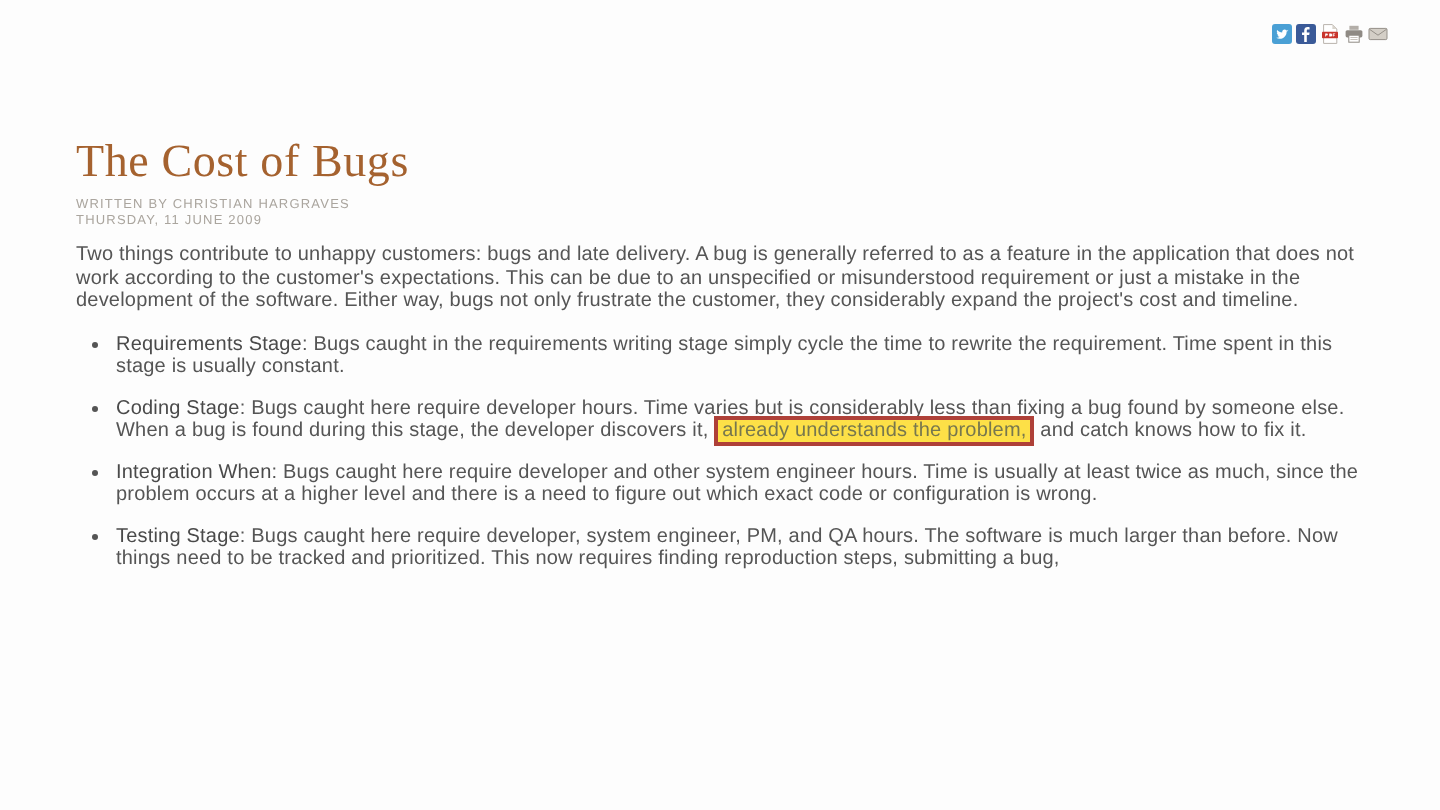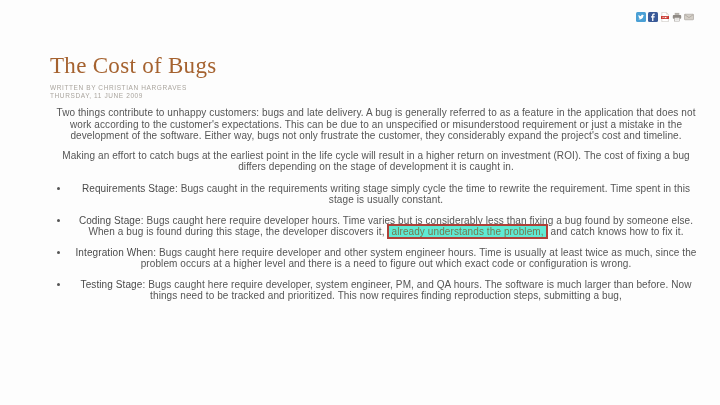--- a/index.html
+++ b/index.html
@@ -5,23 +5,22 @@
   html,body{margin:0;padding:0;}
   body{
     width:720px;height:405px;
     background:#fdfdfd;
     font-family:"Liberation Sans",sans-serif;
     overflow:hidden;
     position:relative;
   }
   .article{
     position:absolute;
-    left:38px;top:53px;
+    left:38px;top:68px;
     width:652px;
-    margin-left:12px;
   }
   .page-title{
     font-family:"Liberation Serif","DejaVu Serif",serif;
     font-size:23px;
     line-height:26px;
     font-weight:400;
     color:#a5622f;
     margin:0 0 5px 0;
     letter-spacing:.3px;
   }
@@ -45,34 +44,33 @@
     color:#aaa59e;
     text-transform:uppercase;
     margin:0;
   }
   .meta.date{margin-bottom:7px;}
   .body-copy{
     font-size:10px;
     line-height:11.5px;
     color:#555;
     letter-spacing:.1px;
-    text-align:center;
   }
   .body-copy p{margin:0 0 8px 0;}
   ul.stage-list{
     margin:10px 0 0 0;
     padding:0 0 0 20px;
   }
   ul.stage-list li{
     margin:0 0 9px 0;
   }
   .b-label{font-weight:normal;color:#4a4a4a;}
   .hl{
     display:inline-block;
-    background:#5eead4;
+    background:#fde047;
     border:2px solid #ae4038;
     color:#77774e;
     padding:0 2px;
     margin:-2px 0;
     line-height:11px;
   }
 </style>
 </head>
 <body>
 
@@ -114,21 +112,20 @@
   </span>
 </div>
 
 <div class="article">
   <h1 class="page-title">The Cost of Bugs</h1>
   <p class="meta">Written by Christian Hargraves</p>
   <p class="meta date">Thursday, 11 June 2009</p>
 
   <div class="body-copy">
     <p>Two things contribute to unhappy customers: bugs and late delivery. A bug is generally referred to as a feature in the application that does not work according to the customer's expectations. This can be due to an unspecified or misunderstood requirement or just a mistake in the development of the software. Either way, bugs not only frustrate the customer, they considerably expand the project's cost and timeline.</p>
-    <p>Making an effort to catch bugs at the earliest point in the life cycle will result in a higher return on investment (ROI). The cost of fixing a bug differs depending on the stage of development it is caught in.</p>
 
     <ul class="stage-list">
       <li><span class="b-label">Requirements Stage</span><span>: Bugs caught in the requirements writing stage simply cycle the time to rewrite the requirement. Time spent in this stage is usually constant.</span></li>
       <li><span class="b-label">Coding Stage</span><span>: Bugs caught here require developer hours. Time varies but is considerably less than fixing a bug found by someone else. When a bug is found during this stage, the developer discovers it, </span><span class="hl">already understands the problem,</span><span> and catch knows how to fix it.</span></li>
       <li><span class="b-label">Integration When</span><span>: Bugs caught here require developer and other system engineer hours. Time is usually at least twice as much, since the problem occurs at a higher level and there is a need to figure out which exact code or configuration is wrong.</span></li>
       <li><span class="b-label">Testing Stage</span><span>: Bugs caught here require developer, system engineer, PM, and QA hours. The software is much larger than before. Now things need to be tracked and prioritized. This now requires finding reproduction steps, submitting a bug,</span></li>
     </ul>
   </div>
 </div>
 

